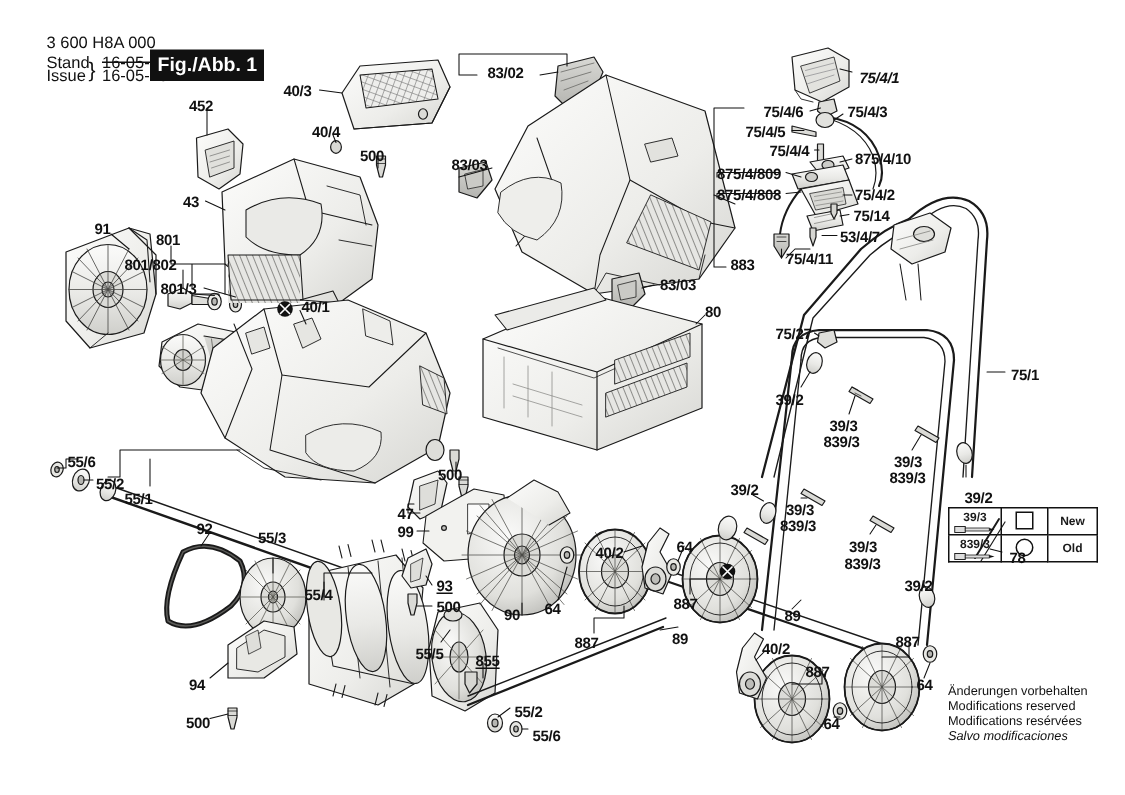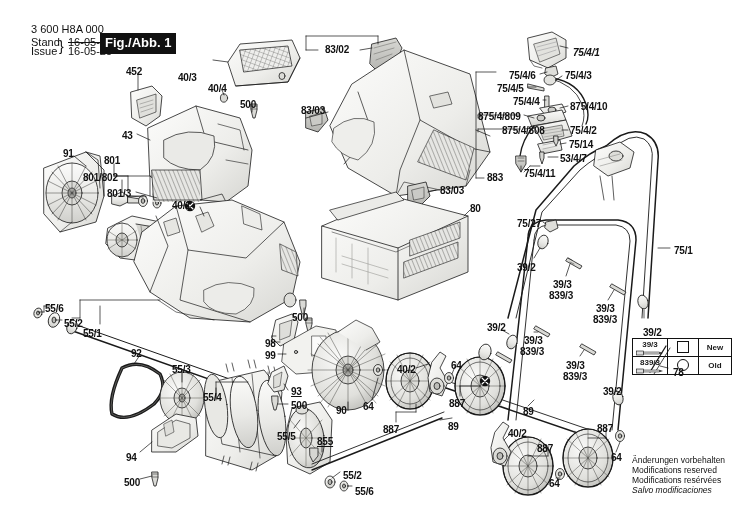--- a/index.html
+++ b/index.html
@@ -616,35 +616,35 @@
 <div class="hdr" style="left:31px;top:24px;">3 600 H8A 000</div>
 <div class="hdr" style="left:31px;top:37px;">Stand</div>
 <div class="hdr" style="left:31px;top:46px;">Issue</div>
 <div class="hdr" style="left:59px;top:37px;font-size:14px;line-height:19px;">}</div>
 <div class="hdr strike" style="left:68px;top:37px;">16-05-13</div>
 <div class="hdr" style="left:68px;top:46px;">16-05-25</div>
 <div class="figbox" style="left:100px;top:33px;">Fig./Abb. 1</div>
 
 <div id="callout-layer">
     <div class="lbl" style="left: 126px; top: 66px;">452</div>
-    <div class="lbl" style="left: 178px; top: 56px; margin-top: 16px;">40/3</div>
+    <div class="lbl" style="left: 189px; top: 56px;">40/3</div>
     <div class="lbl" style="left: 208px; top: 83px;">40/4</div>
     <div class="lbl" style="left: 240px; top: 99px;">500</div>
     <div class="lbl" style="left: 122px; top: 130px;">43</div>
-    <div class="lbl" style="left: 172px; top: 200px;">40/1</div>
+    <div class="lbl" style="left: 201px; top: 200px;">40/1</div>
     <div class="lbl" style="left: 63px; top: 148px;">91</div>
     <div class="lbl" style="left: 104px; top: 155px;">801</div>
     <div class="lbl" style="left: 83px; top: 172px;">801/802</div>
     <div class="lbl" style="left: 107px; top: 188px;">801/3</div>
     <div class="lbl" style="left: 325px; top: 44px;">83/02</div>
     <div class="lbl" style="left: 301px; top: 105px;">83/03</div>
     <div class="lbl" style="left: 440px; top: 185px;">83/03</div>
     <div class="lbl" style="left: 487px; top: 172px;">883</div>
     <div class="lbl" style="left: 478px; top: 111px;">875/4/809</div>
-    <div class="lbl" style="left: 478px; top: 125px; padding-left: 24px;">875/4/808</div>
+    <div class="lbl" style="left: 478px; top: 125px;">875/4/808</div>
     <div class="lbl" style="left: 470px; top: 203px;">80</div>
     <div class="lbl" style="left: 573px; top: 47px; font-style: italic;">75/4/1</div>
     <div class="lbl" style="left: 509px; top: 70px;">75/4/6</div>
     <div class="lbl" style="left: 565px; top: 70px; text-align: right;">75/4/3</div>
     <div class="lbl" style="left: 497px; top: 83px;">75/4/5</div>
     <div class="lbl" style="left: 513px; top: 96px;">75/4/4</div>
     <div class="lbl" style="left: 570px; top: 101px;">875/4/10</div>
     <div class="lbl" style="left: 570px; top: 125px;">75/4/2</div>
     <div class="lbl" style="left: 569px; top: 139px;">75/14</div>
     <div class="lbl" style="left: 560px; top: 153px;">53/4/7</div>
@@ -661,25 +661,25 @@
     <div class="lbl" style="left: 524px; top: 335px;">39/3</div>
     <div class="lbl" style="left: 520px; top: 346px;">839/3</div>
     <div class="lbl" style="left: 566px; top: 360px;">39/3</div>
     <div class="lbl" style="left: 563px; top: 371px;">839/3</div>
     <div class="lbl" style="left: 603px; top: 386px;">39/2</div>
     <div class="lbl" style="left: 673px; top: 367px;">78</div>
     <div class="lbl" style="left: 45px; top: 303px;">55/6</div>
     <div class="lbl" style="left: 64px; top: 318px;">55/2</div>
     <div class="lbl" style="left: 83px; top: 328px;">55/1</div>
     <div class="lbl" style="left: 131px; top: 348px;">92</div>
-    <div class="lbl" style="left: 172px; top: 364px;">55/3</div>
+    <div class="lbl" style="left: 172px; top: 354px;">55/3</div>
     <div class="lbl" style="left: 203px; top: 392px;">55/4</div>
     <div class="lbl" style="left: 126px; top: 452px;">94</div>
     <div class="lbl" style="left: 124px; top: 477px;">500</div>
-    <div class="lbl" style="left: 265px; top: 338px;">98</div>
+    <div class="lbl" style="left: 265px; top: 338px;">47</div>
     <div class="lbl" style="left: 265px; top: 350px;">99</div>
     <div class="lbl" style="left: 292px; top: 312px;">500</div>
     <div class="lbl" style="left: 291px; top: 386px; text-decoration: underline;">93</div>
     <div class="lbl" style="left: 291px; top: 400px;">500</div>
     <div class="lbl" style="left: 336px; top: 405px;">90</div>
     <div class="lbl" style="left: 363px; top: 401px;">64</div>
     <div class="lbl" style="left: 383px; top: 424px;">887</div>
     <div class="lbl" style="left: 397px; top: 364px;">40/2</div>
     <div class="lbl" style="left: 317px; top: 436px; text-decoration: underline;">855</div>
     <div class="lbl" style="left: 277px; top: 431px;">55/5</div>

